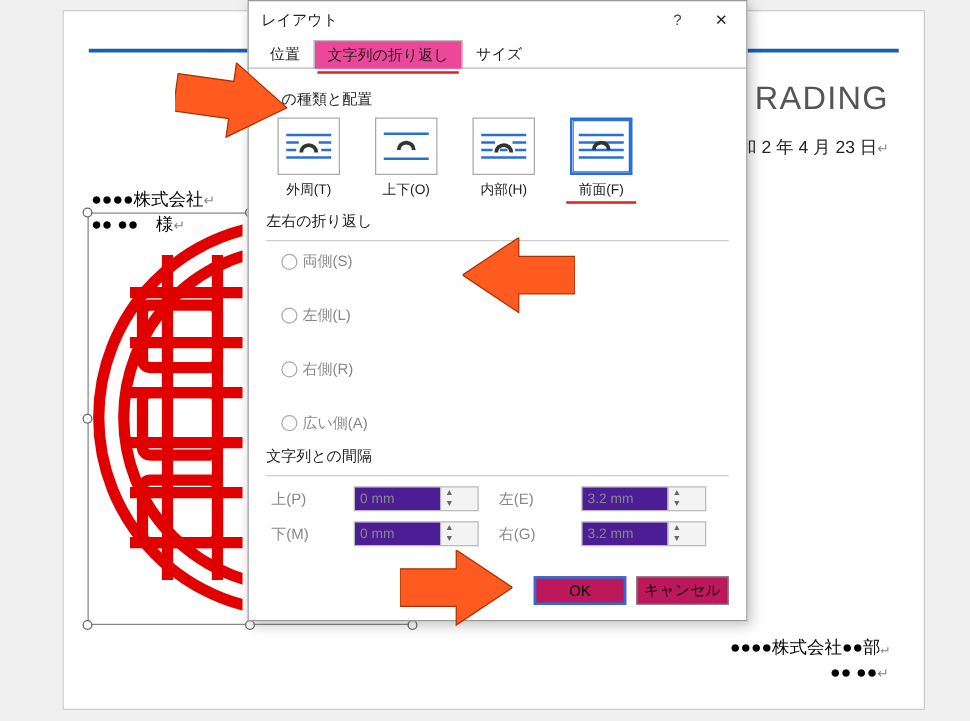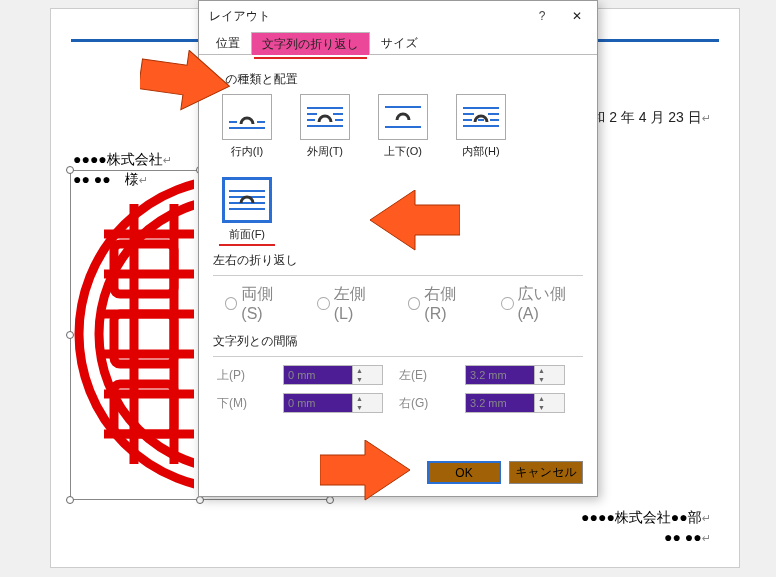--- a/index.html
+++ b/index.html
@@ -4,21 +4,21 @@
 <style>
   * { box-sizing: border-box; margin: 0; padding: 0; font-family: "Meiryo UI","Segoe UI",sans-serif; }
   body { width: 776px; height: 577px; background: #f0f0f0; position: relative; overflow: hidden; }
   .doc { position: absolute; left: 50px; top: 8px; width: 690px; height: 560px; background: #fff; border: 1px solid #ccc; }
   .doc-rule { position: absolute; left: 20px; top: 30px; right: 20px; height: 3px; background: #1b5fb3; }
   .doc-head { position: absolute; right: 28px; top: 54px; font-size: 26px; color: #555; letter-spacing: 1px; }
   .doc-date { position: absolute; right: 28px; top: 100px; font-size: 14px; color: #222; }
   .doc-date::after { content: "↵"; color: #888; font-size: 11px; }
   .doc-l1 { position: absolute; left: 22px; top: 142px; font-size: 14px; }
   .doc-l2 { position: absolute; left: 22px; top: 162px; font-size: 14px; }
-  .doc-foot1 { position: absolute; right: 28px; top: 500px; font-size: 14px; }
+  .doc-foot1 { position: absolute; right: 28px; top: 500px; font-size: 14px; font-family: Liberation Mono, monospace; }
   .doc-foot2 { position: absolute; right: 28px; top: 520px; font-size: 14px; }
   .doc-l1::after,.doc-l2::after,.doc-foot1::after,.doc-foot2::after { content:"↵"; color:#888; font-size:11px; }
   .sel-box { position: absolute; left: 70px; top: 170px; width: 260px; height: 330px; border: 1px solid #888; }
   .handle { position: absolute; width: 8px; height: 8px; background: #fff; border: 1px solid #666; border-radius: 50%; }
   .h-tl { left: -5px; top: -5px; } .h-tr { right: -5px; top: -5px; }
   .h-bl { left: -5px; bottom: -5px; } .h-br { right: -5px; bottom: -5px; }
   .h-ml { left: -5px; top: calc(50% - 4px); } .h-mr { right: -5px; top: calc(50% - 4px); }
   .h-mt { top: -5px; left: calc(50% - 4px); } .h-mb { bottom: -5px; left: calc(50% - 4px); }
   .seal { position: absolute; left: 74px; top: 174px; width: 120px; height: 320px; }
   .seal svg { width: 100%; height: 100%; }
@@ -34,40 +34,41 @@
   .tab.active::after { content:""; position:absolute; left:2px; right:2px; bottom:-4px; height:2px; background:#d22; }
   .dlg-body { padding: 10px 14px 14px; }
   .sec-label { font-size: 12px; margin: 6px 0 6px 0; }
   .sec-line { border: none; border-top: 1px solid #ccc; margin-bottom: 8px; }
   .wrap-grid { display: flex; flex-wrap: wrap; gap: 18px 22px; margin-left: 6px; }
   .wrap-opt { width: 56px; text-align: center; font-size: 11px; }
   .wrap-box { width: 50px; height: 46px; border: 1px solid #aaa; background: #fff; display: flex; align-items: center; justify-content: center; margin: 0 auto 4px; }
   .wrap-opt.sel .wrap-box { border: 2px solid #2a6fd6; box-shadow: 0 0 0 1px #2a6fd6 inset; }
   .wrap-opt.sel .wlabel::after { content:""; display:block; height:2px; background:#d22; margin-top:2px; }
   .wrap-box svg { width: 40px; height: 30px; }
-  .radio-row { display: flex; gap: 26px; margin: 4px 0 10px 12px; font-size: 16px; }
+  .radio-row { display: flex; gap: 26px; margin: 4px 0 10px 12px; font-size: 12px; flex-direction: column; }
   .radio { color: #888; display: flex; align-items: center; gap: 4px; }
   .radio::before { content:""; width: 11px; height: 11px; border: 1px solid #aaa; border-radius: 50%; display:inline-block; }
   .spacing { display: grid; grid-template-columns: 50px 100px 50px 100px; row-gap: 8px; column-gap: 16px; align-items: center; margin-left: 4px; color:#888; }
   .spin { display: flex; border: 1px solid #bbb; height: 20px; background:#f3f3f3; }
   .spin input { border:none; width: 68px; padding: 0 4px; font-size: 11px; background:#4c1d95; color:#888; }
   .spin .sp-btn { width: 14px; display:flex; flex-direction:column; }
   .spin .sp-btn span { flex:1; border-left:1px solid #bbb; font-size:7px; text-align:center; line-height:9px; color:#666; }
   .dlg-foot { position: absolute; right: 14px; bottom: 12px; display: flex; gap: 8px; }
-  .btn { min-width: 74px; height: 23px; border: 1px solid #888; background: #a16207; font-size: 12px; }
+  .btn { min-width: 74px; height: 23px; border: 1px solid #888; background: #be185d; font-size: 12px; }
   .btn.primary { border: 2px solid #2a6fd6; }
 
   .arrow { position: absolute; }
   .arrow svg { display:block; }
 </style>
 </head>
 <body>
 
 <div class="doc">
   <div class="doc-rule"></div>
+  <div class="doc-head">RADING</div>
   <div class="doc-date">和 2 年 4 月 23 日</div>
   <div class="doc-l1">●●●●株式会社</div>
   <div class="doc-l2">●● ●●　様</div>
   <div class="doc-foot1">●●●●株式会社●●部</div>
   <div class="doc-foot2">●● ●●</div>
 </div>
 
 <div class="sel-box">
   <div class="handle h-tl"></div>
   <div class="handle h-tr"></div>
@@ -109,33 +110,20 @@
     <div class="tab active">文字列の折り返し</div>
     <div class="tab">サイズ</div>
   </div>
   <div class="dlg-body">
     <div class="sec-label">しの種類と配置</div>
     <div class="wrap-grid">
       <div class="wrap-opt">
         <div class="wrap-box">
             <svg>
               <g stroke="#2a6fd6" stroke-width="2">
-                <line x1="2" y1="20" x2="10" y2="20"></line>
-                <line x1="30" y1="20" x2="38" y2="20"></line>
-                <line x1="2" y1="26" x2="38" y2="26"></line>
-              </g>
-              <path d="M14 22 a6 6 0 0 1 12 0" fill="none" stroke="#333" stroke-width="3"></path>
-            </svg>
-          </div>
-        <div class="wlabel">行内(I)</div>
-      </div>
-      <div class="wrap-opt">
-        <div class="wrap-box">
-            <svg>
-              <g stroke="#2a6fd6" stroke-width="2">
                 <line x1="2" y1="6" x2="38" y2="6"></line>
                 <line x1="2" y1="12" x2="12" y2="12"></line>
                 <line x1="28" y1="12" x2="38" y2="12"></line>
                 <line x1="2" y1="18" x2="10" y2="18"></line>
                 <line x1="30" y1="18" x2="38" y2="18"></line>
                 <line x1="2" y1="24" x2="38" y2="24"></line>
               </g>
               <path d="M14 20 a6 6 0 0 1 12 0" fill="none" stroke="#333" stroke-width="3"></path>
             </svg>
           </div>

